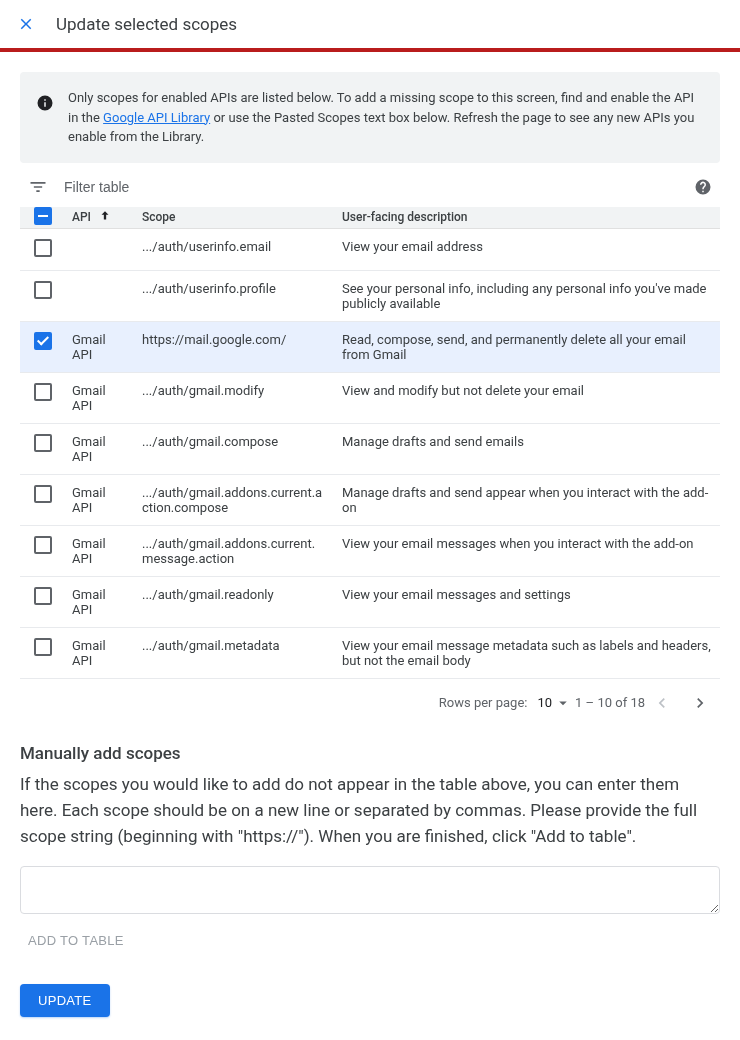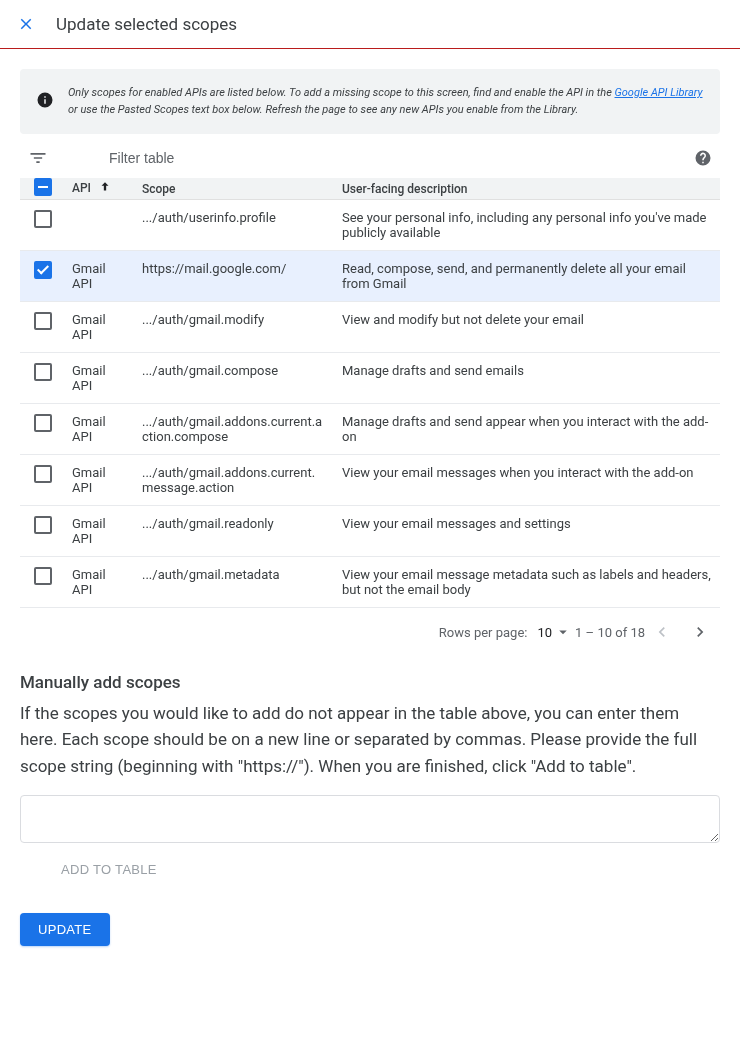--- a/index.html
+++ b/index.html
@@ -8,57 +8,55 @@
     font-family: Roboto, -apple-system, BlinkMacSystemFont, "Segoe UI", Arial, sans-serif;
     font-size: 13px;
     color: #202124;
     background: #fff;
     width: 740px;
   }
   .header {
     display: flex;
     align-items: center;
     padding: 10px 12px;
-    border-bottom: 1px solid #b91c1c;
+    border-bottom: 4px solid #b91c1c;
     min-height: 44px;
   }
   .close-icon {
     width: 28px; height: 28px;
     display: flex; align-items: center; justify-content: center;
     margin-right: 16px;
     cursor: pointer;
   }
   .close-icon svg { width: 18px; height: 18px; fill: #1a73e8; }
   .header-title {
     font-size: 17px;
     color: #3c4043;
   }
   .content { padding: 20px 20px 0 20px; }
   .info-box {
     background: #f1f3f4;
     border-radius: 4px;
     padding: 16px 16px 16px 48px;
     position: relative;
-    font-size: 11px;
+    font-size: 13px;
     line-height: 1.5;
     color: #3c4043;
-    font-style: italic;
   }
   .info-box .info-icon {
     position: absolute;
     left: 16px;
     top: 22px;
   }
   .info-box a { color: #1a73e8; text-decoration: underline; }
   .filter-row {
     display: flex;
     align-items: center;
     padding: 10px 8px 10px 8px;
     margin-top: 4px;
-    gap: 45px;
   }
   .filter-icon { margin-right: 14px; display:flex; align-items:center; justify-content:center;}
   .filter-input {
     flex: 1;
     border: none;
     outline: none;
     font-size: 14px;
     color: #5f6368;
     background: transparent;
   }
@@ -164,21 +162,20 @@
   }
   .add-table-btn {
     background: transparent;
     border: none;
     color: #9aa0a6;
     font-size: 13px;
     font-weight: 500;
     letter-spacing: 0.3px;
     padding: 16px 8px;
     cursor: default;
-    margin-left: 33px;
   }
   .footer {
     padding: 0 20px 20px 20px;
   }
   .update-btn {
     background: #1a73e8;
     color: #fff;
     border: none;
     border-radius: 4px;
     padding: 9px 18px;
@@ -238,20 +235,26 @@
             <svg width="14" height="14" viewBox="0 0 24 24" fill="#202124" style="display:inline">
                 <path d="M12 4l-6 6h4v8h4v-8h4z"></path>
               </svg>
           </span>
         </th>
         <th class="col-scope">Scope</th>
         <th class="col-desc">User-facing description</th>
       </tr>
     </thead>
     <tbody id="scopes-body">
+        <tr>
+          <td class="col-chk"><span class="chk"></span></td>
+          <td class="col-api"></td>
+          <td class="col-scope">.../auth/userinfo.email</td>
+          <td class="col-desc">View your email address</td>
+        </tr>
         <tr>
           <td class="col-chk"><span class="chk"></span></td>
           <td class="col-api"></td>
           <td class="col-scope">.../auth/userinfo.profile</td>
           <td class="col-desc">See your personal info, including any personal info you've made publicly available</td>
         </tr>
         <tr class="selected-row">
           <td class="col-chk"><span class="chk checked"></span></td>
           <td class="col-api">Gmail API</td>
           <td class="col-scope">https://mail.google.com/</td>

